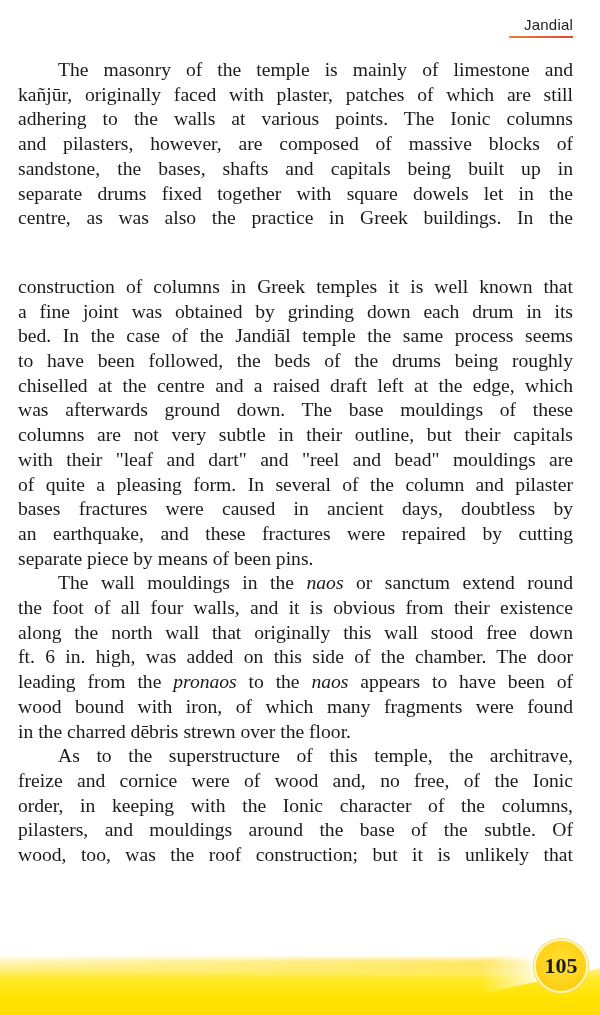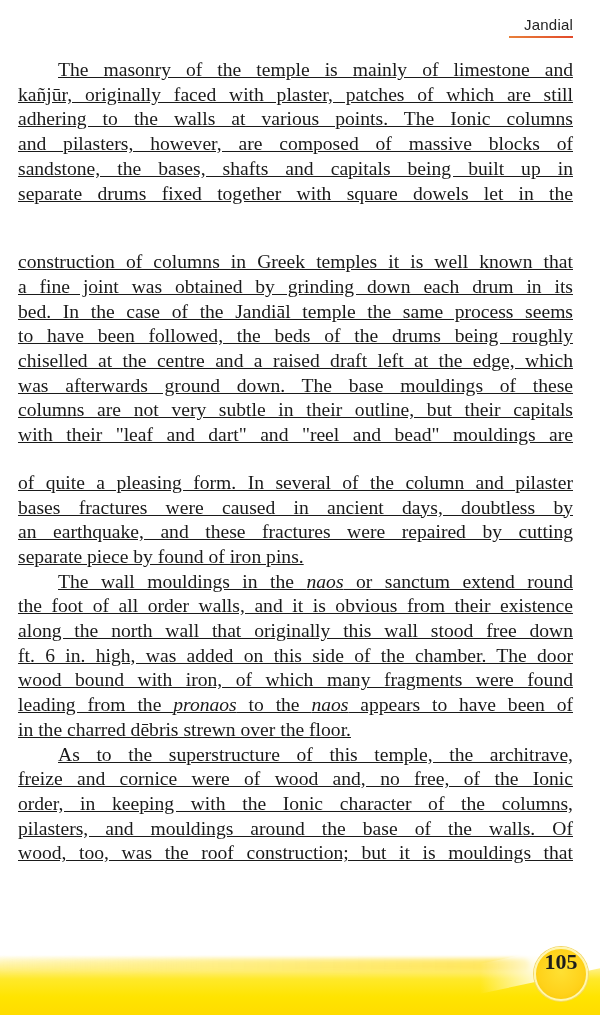--- a/index.html
+++ b/index.html
@@ -19,93 +19,94 @@
     position: absolute; right: 27px; top: 36px; width: 64px; height: 2px;
     background: linear-gradient(90deg, #e8803a, #e24a2a);
   }
   .body-text {
     position: absolute; left: 18px; top: 58px; width: 555px;
     font-size: 19.6px; line-height: 24.7px;
     text-align: justify;
   }
   .para { margin: 0; text-indent: 40px; }
   .para i { font-style: italic; }
-  .line { display: block; text-align: justify; text-align-last: justify; white-space: nowrap; text-decoration: underline; }
+  .line { display: block; text-align: justify; text-align-last: justify; white-space: nowrap; }
   .line.last { text-align-last: left; }
 
   .footer-band {
     position: absolute; left: 0; right: 0; bottom: 0; height: 60px;
     background: linear-gradient(180deg, rgba(255,255,255,0) 0%, #fff3a0 18%, #ffe92a 40%, #ffe400 70%, #ffdc00 100%);
   }
   .footer-streak {
     position: absolute; left: 0; right: 70px; bottom: 44px; height: 12px;
     background: linear-gradient(90deg, rgba(255,240,150,0.2), rgba(255,236,120,0.7) 40%, rgba(255,225,70,0.8));
     filter: blur(2px);
     border-radius: 0 20px 20px 0;
   }
   .footer-swoosh {
     position: absolute; right: 0; bottom: 34px; width: 120px; height: 30px;
     background: linear-gradient(90deg, rgba(255,255,255,0), #ffffff 60%);
     transform: skewY(-12deg);
   }
   .page-badge {
-    position: absolute; right: 12px; bottom: 14px;
+    position: absolute; right: 12px; bottom: 22px;
     width: 50px; height: 50px; border-radius: 50%;
     background: radial-gradient(circle at 50% 45%, #ffe033 0%, #ffd21a 60%, #f6c300 100%);
     border: 2px solid #fff6b0;
     box-shadow: 0 0 0 1px #f3d86a;
-    display: flex; justify-content: center;
+    display: flex; align-items: center; justify-content: center;
   }
   .page-number {
     font-family: "Liberation Serif", "DejaVu Serif", serif;
     font-weight: bold; font-size: 22px; color: #1c1c1c;
   }
 </style>
 </head>
 <body>
 
 <div class="running-head">Jandial</div>
 <div class="running-head-rule"></div>
 
 <div class="body-text">
   <p class="para" style="text-indent: 0px;">
       <span class="line" style="text-indent: 40px;">The masonry of the temple is mainly of limestone and</span>
       <span class="line" style="text-indent: 0px;">kañjūr, originally faced with plaster, patches of which are still</span>
       <span class="line" style="text-indent: 0px;">adhering to the walls at various points. The Ionic columns</span>
       <span class="line" style="text-indent: 0px;">and pilasters, however, are composed of massive blocks of</span>
       <span class="line" style="text-indent: 0px;">sandstone, the bases, shafts and capitals being built up in</span>
       <span class="line" style="text-indent: 0px;">separate drums fixed together with square dowels let in the</span>
+      <span class="line" style="text-indent: 0px;">centre, as was also the practice in Greek buildings. In the</span>
       <span class="line" style="text-indent: 0px; margin-top: 44px;">construction of columns in Greek temples it is well known that</span>
       <span class="line" style="text-indent: 0px;">a fine joint was obtained by grinding down each drum in its</span>
       <span class="line" style="text-indent: 0px;">bed. In the case of the Jandiāl temple the same process seems</span>
       <span class="line" style="text-indent: 0px;">to have been followed, the beds of the drums being roughly</span>
       <span class="line" style="text-indent: 0px;">chiselled at the centre and a raised draft left at the edge, which</span>
       <span class="line" style="text-indent: 0px;">was afterwards ground down. The base mouldings of these</span>
       <span class="line" style="text-indent: 0px;">columns are not very subtle in their outline, but their capitals</span>
       <span class="line" style="text-indent: 0px;">with their "leaf and dart" and "reel and bead" mouldings are</span>
-      <span class="line" style="text-indent: 0px; margin-top: 23px;">of quite a pleasing form. In several of the column and pilaster</span>
+      <span class="line" style="text-indent: 0px;">of quite a pleasing form. In several of the column and pilaster</span>
       <span class="line" style="text-indent: 0px;">bases fractures were caused in ancient days, doubtless by</span>
       <span class="line" style="text-indent: 0px;">an earthquake, and these fractures were repaired by cutting</span>
-      <span class="line last" style="text-indent: 0px;">separate piece by found of iron pins.</span>
+      <span class="line last" style="text-indent: 0px;">separate piece by means of been pins.</span>
     </p>
   <p class="para" style="text-indent: 0px;">
       <span class="line" style="text-indent: 40px;">The wall mouldings in the <i>naos</i> or sanctum extend round</span>
-      <span class="line" style="text-indent: 0px;">the foot of all order walls, and it is obvious from their existence</span>
+      <span class="line" style="text-indent: 0px;">the foot of all four walls, and it is obvious from their existence</span>
       <span class="line" style="text-indent: 0px;">along the north wall that originally this wall stood free down</span>
       <span class="line" style="text-indent: 0px;">ft. 6 in. high, was added on this side of the chamber. The door</span>
+      <span class="line" style="text-indent: 0px;">leading from the <i>pronaos</i> to the <i>naos</i> appears to have been of</span>
       <span class="line" style="text-indent: 0px;">wood bound with iron, of which many fragments were found</span>
-      <span class="line" style="text-indent: 0px;">leading from the <i>pronaos</i> to the <i>naos</i> appears to have been of</span>
       <span class="line last" style="text-indent: 0px;">in the charred dēbris strewn over the floor.</span>
     </p>
   <p class="para" style="text-indent: 0px;">
       <span class="line" style="text-indent: 40px;">As to the superstructure of this temple, the architrave,</span>
       <span class="line" style="text-indent: 0px;">freize and cornice were of wood and, no free, of the Ionic</span>
       <span class="line" style="text-indent: 0px;">order, in keeping with the Ionic character of the columns,</span>
-      <span class="line" style="text-indent: 0px;">pilasters, and mouldings around the base of the walls. Of</span>
-      <span class="line" style="text-indent: 0px;">wood, too, was the roof construction; but it is mouldings that</span>
+      <span class="line" style="text-indent: 0px;">pilasters, and mouldings around the base of the subtle. Of</span>
+      <span class="line" style="text-indent: 0px;">wood, too, was the roof construction; but it is unlikely that</span>
     </p>
 </div>
 
 <div class="footer-band"></div>
 <div class="footer-streak"></div>
 <div class="footer-swoosh"></div>
 <div class="page-badge">
   <span class="page-number">105</span>
 </div>
 

